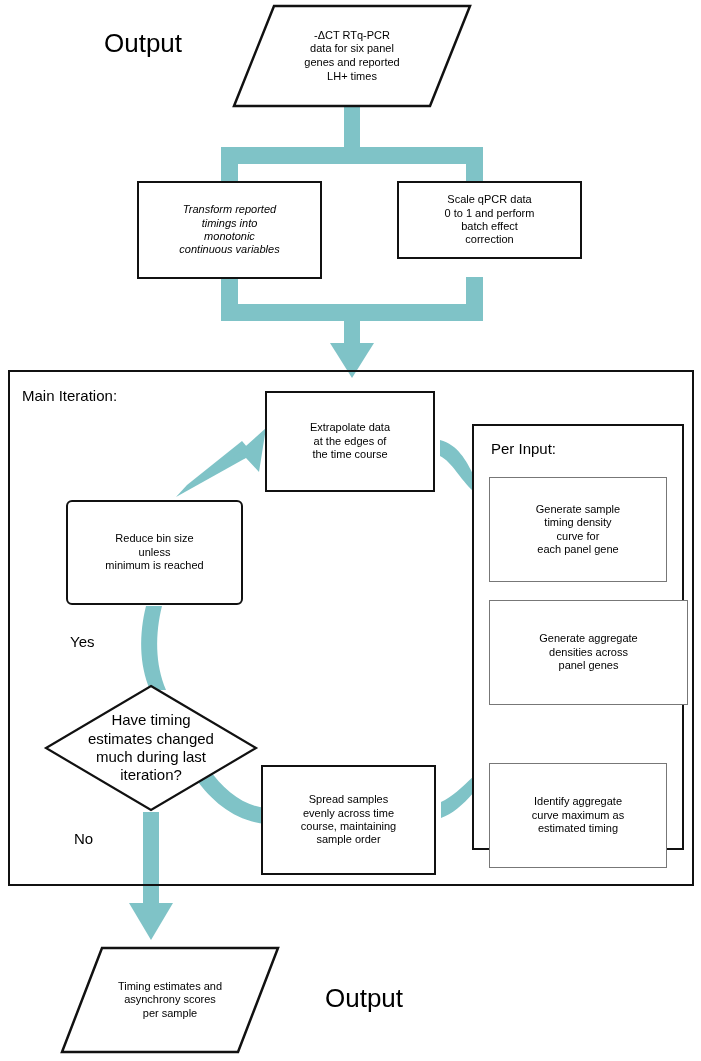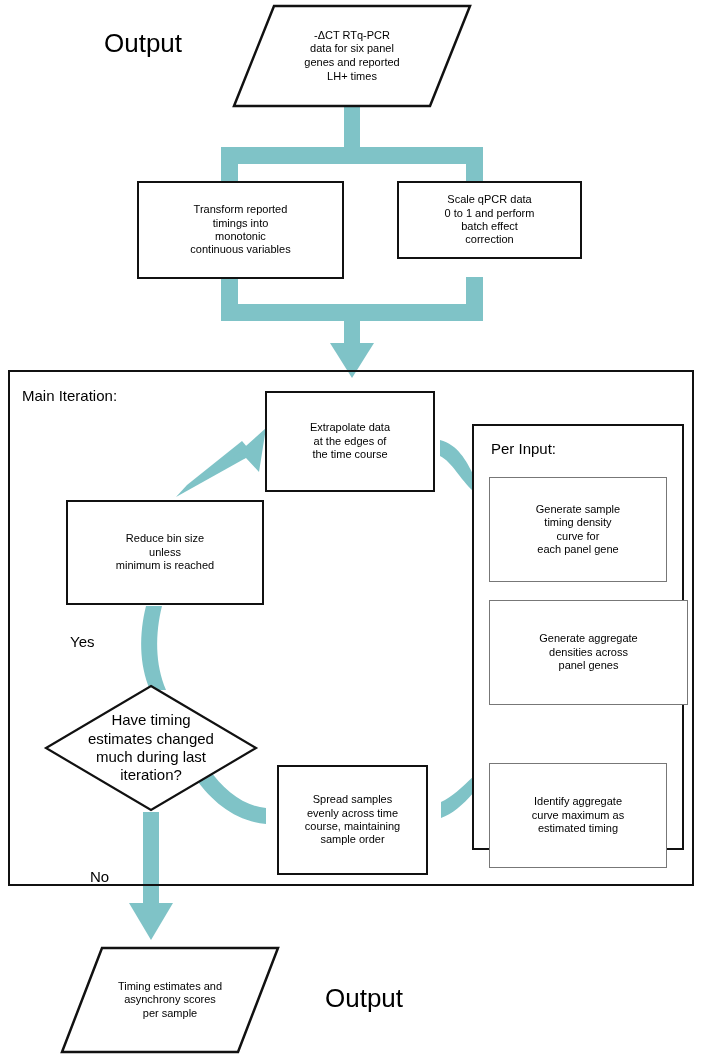--- a/index.html
+++ b/index.html
@@ -64,53 +64,53 @@
 
   <div class="plaintext f26" style="left:104px;top:28px;">Output</div>
 
   <div class="para" style="left:232px;top:4px;width:240px;height:104px;">
     <svg viewBox="0 0 240 104" style="position:absolute;left:0;top:0;width:240px;height:104px;">
       <polygon points="42,2 238,2 198,102 2,102" fill="#ffffff" stroke="#111111" stroke-width="2.5"></polygon>
     </svg>
     <div class="ptext f15">-ΔCT RTq-PCR<br>data for six panel<br>genes and reported<br>LH+ times</div>
   </div>
 
-  <div class="node boxed f15" style="left:137px;top:181px;width:207px;height:98px;">
+  <div class="node boxed f15" style="left:137px;top:181px;width:185px;height:98px;font-style:italic;">
     <span>Transform reported<br>timings into<br>monotonic<br>continuous variables</span>
   </div>
 
   <div class="node boxed f15" style="left:374px;top:181px;width:185px;height:78px;margin-left:23px;">
     <span>Scale qPCR data<br>0 to 1 and perform<br>batch effect<br>correction</span>
   </div>
 
   <div class="panel" style="left:8px;top:370px;width:686px;height:516px;"></div>
 
   <div class="plaintext f19" style="left:22px;top:387px;">Main Iteration:</div>
 
   <div class="node boxed f15" style="left:265px;top:391px;width:170px;height:101px;">
     <span>Extrapolate data<br>at the edges of<br>the time course</span>
   </div>
 
-  <div class="node boxed f15" style="left:66px;top:500px;width:198px;height:105px;">
+  <div class="node boxed f15" style="left:66px;top:500px;width:177px;height:105px;border-radius:6px;">
     <span>Reduce bin size<br>unless<br>minimum is reached</span>
   </div>
 
-  <div class="node boxed f15" style="left:277px;top:765px;width:151px;height:110px;">
+  <div class="node boxed f15" style="left:261px;top:765px;width:175px;height:110px;">
     <span>Spread samples<br>evenly across time<br>course, maintaining<br>sample order</span>
   </div>
 
   <div class="dia" style="left:43px;top:683px;width:216px;height:130px;">
     <svg viewBox="0 0 216 130" style="position:absolute;left:0;top:0;width:216px;height:130px;">
       <polygon points="108,3 213,65 108,127 3,65" fill="#ffffff" stroke="#111111" stroke-width="2.2"></polygon>
     </svg>
     <div class="dtext">Have timing<br>estimates changed<br>much during last<br>iteration?</div>
   </div>
 
   <div class="plaintext f19" style="left:70px;top:633px;">Yes</div>
-  <div class="plaintext f19" style="left:74px;top:868px;margin-left:16px;">No</div>
+  <div class="plaintext f19" style="left:74px;top:830px;">No</div>
 
   <div class="panel-inner" style="left:472px;top:424px;width:212px;height:426px;"></div>
 
   <div class="plaintext f19" style="left:491px;top:440px;z-index:5;">Per Input:</div>
 
   <div class="node subboxed f15" style="left:489px;top:477px;width:178px;height:105px;z-index:5;">
     <span>Generate sample<br>timing density<br>curve for<br>each panel gene</span>
   </div>
 
   <div class="node subboxed f15" style="left:489px;top:600px;width:199px;height:105px;z-index:5;">

